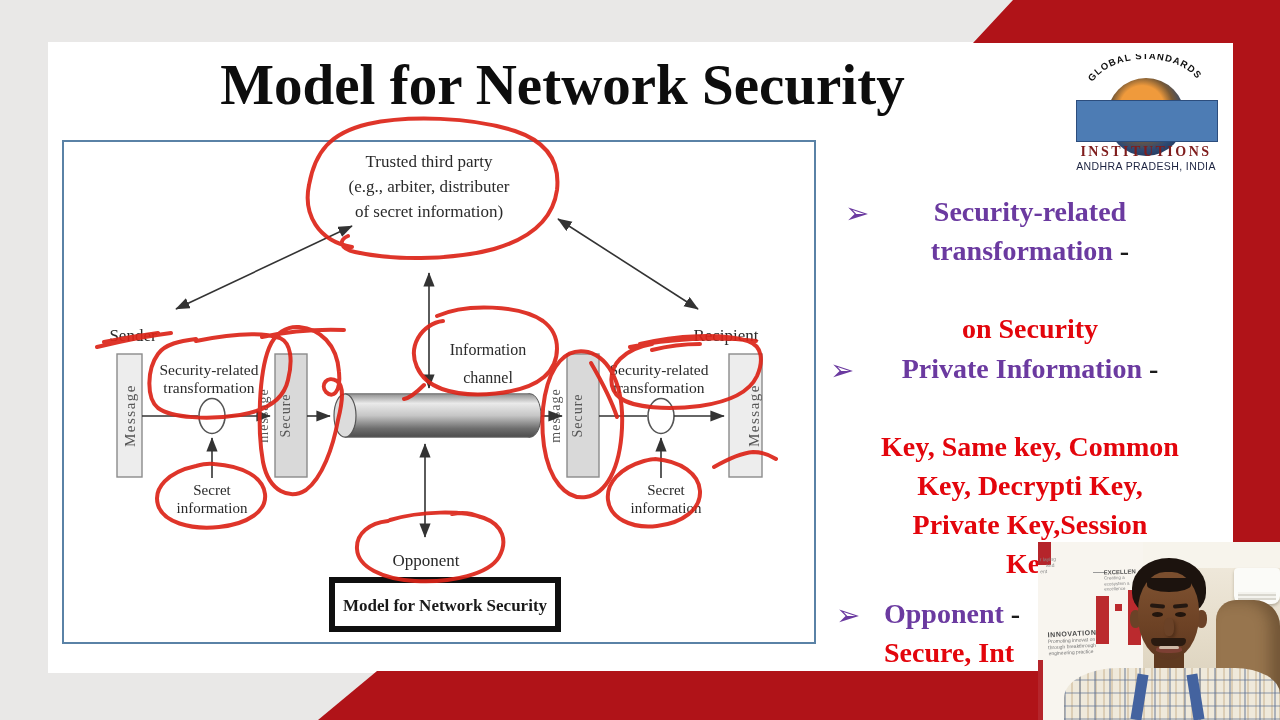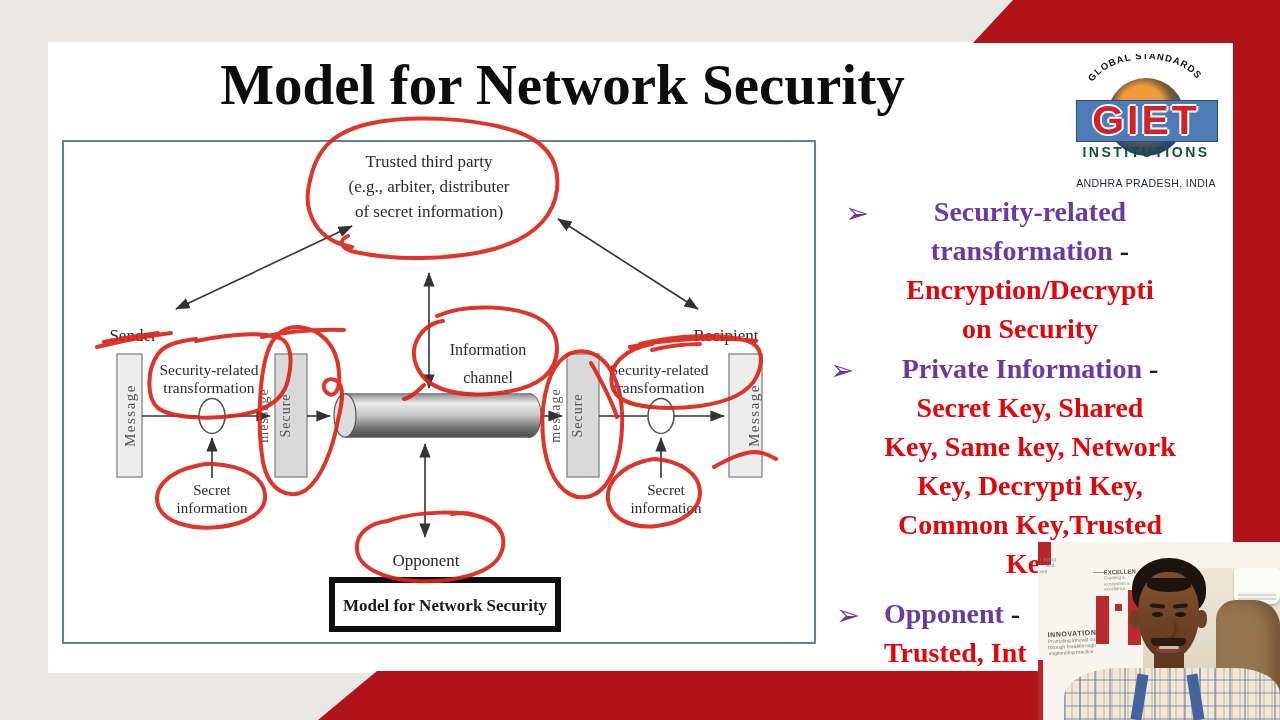--- a/index.html
+++ b/index.html
@@ -24,23 +24,23 @@
           font-family:"DejaVu Sans",sans-serif;}
   
   #logo{left:1074px;top:54px;width:144px;height:124px;}
   #logo .band{position:absolute;left:2px;top:46px;width:140px;height:40px;background:#4d7cb4;border:1px solid #2c4d7d;}
   #logo .globe{position:absolute;left:33px;top:24px;width:78px;height:78px;border-radius:50%;
       background:radial-gradient(circle at 45% 38%, #ef9a3c 0 34%, #7a5a35 48%, #2e4a74 66%, #141f3c 100%);}
   #logo .giet{position:absolute;left:0;top:44px;width:144px;text-align:center;font-size:41px;line-height:44px;
       font-weight:bold;font-family:"Liberation Sans",sans-serif;color:#d42127;letter-spacing:3px;
       text-shadow:-2px 0 0 #fff,2px 0 0 #fff,0 -2px 0 #fff,0 2px 0 #fff,-1px -1px 0 #fff,1px 1px 0 #fff;}
   #logo .inst{position:absolute;left:0;top:90px;width:144px;text-align:center;font-size:14px;font-weight:bold;
-      font-family:Liberation Sans, sans-serif;color:#14532d;letter-spacing:2.5px;}
+      font-family:Liberation Serif, serif;color:#7f1d1d;letter-spacing:2.5px;}
   #logo .region{position:absolute;left:0;top:106px;width:144px;text-align:center;font-size:10.5px;
-      font-family:"Liberation Sans",sans-serif;color:#1c2340;letter-spacing:.4px;margin-top:17px;}
+      font-family:"Liberation Sans",sans-serif;color:#1c2340;letter-spacing:.4px;}
   
   #webcam{left:1038px;top:542px;width:242px;height:178px;overflow:hidden;
       background:linear-gradient(180deg,#f2ece0 0%,#e4dbc8 55%,#d6ccb6 100%);
       font-family:"Liberation Sans",sans-serif;}
   .wc{position:absolute;}
   .tinytxt{color:#8a8a8a;font-size:5px;line-height:6px;}
 </style>
 </head>
 <body>
 
@@ -57,21 +57,20 @@
     <svg width="144" height="30" style="position:absolute;left:0;top:0;">
       <defs>
           <path id="archpath" d="M 18,30 A 56,34 0 0 1 126,30" fill="none"></path>
         </defs>
       <text font-family="Liberation Sans, sans-serif" font-size="9.5" font-weight="bold" fill="#111" letter-spacing="1">
         <textPath href="#archpath" startOffset="2">GLOBAL STANDARDS</textPath>
       </text>
     </svg>
     <div class="globe"></div>
     <div class="band"></div>
-    <div class="giet">GIET</div>
     <div class="inst">INSTITUTIONS</div>
     <div class="region">ANDHRA PRADESH, INDIA</div>
   </div>
 
   <div id="diagram" class="abs">
     <svg width="750" height="500" viewBox="0 0 750 500">
       <defs>
         <marker id="ah" markerWidth="10" markerHeight="8" refX="8.5" refY="3.5" orient="auto-start-reverse">
           <path d="M0,0 L9,3.5 L0,7 Z" fill="#333"></path>
         </marker>
@@ -153,38 +152,38 @@
 
       <rect x="268" y="438" width="226" height="49" fill="#fff" stroke="#0f0f0f" stroke-width="6"></rect>
       <text x="381" y="469" font-size="17" font-weight="bold" fill="#1a1a1a" text-anchor="middle">Model for Network Security</text>
     </svg>
   </div>
 
   <span class="marker" style="left:845px;top:196px;">➢</span>
   <div class="bullet-par" style="left:852px;top:192px;width:356px;">
     <span class="pu">Security-related</span><br>
     <span class="pu">transformation</span><span class="dk"> -</span><br>
-    <span class="rd">Encryption/Decrypti</span><br>
+    <br>
     <span class="rd">on Security</span>
   </div>
 
   <span class="marker" style="left:830px;top:353px;">➢</span>
   <div class="bullet-par" style="left:852px;top:349px;width:356px;">
     <span class="pu">Private Information</span><span class="dk"> -</span><br>
-    <span class="rd">Secret Key, Shared</span><br>
-    <span class="rd">Key, Same key, Network</span><br>
+    <br>
+    <span class="rd">Key, Same key, Common</span><br>
     <span class="rd">Key, Decrypti Key,</span><br>
-    <span class="rd">Common Key,Trusted</span><br>
+    <span class="rd">Private Key,Session</span><br>
     <span class="rd">Key</span>
   </div>
 
   <span class="marker" style="left:836px;top:598px;">➢</span>
   <div class="bullet-par" style="left:884px;top:594px;width:330px;text-align:left;">
     <span class="pu">Opponent</span><span class="dk"> -</span><br>
-    <span class="rd">Trusted, Int</span>
+    <span class="rd">Secure, Int</span>
   </div>
 
   <svg class="abs" style="left:0;top:0;pointer-events:none;" width="1280" height="720">
     <g fill="none" stroke="#dc2418" stroke-width="4" stroke-linecap="round" stroke-linejoin="round" opacity="0.92">
       <path d="M352,247 C318,241 303,214 309,185 C315,152 330,133 368,124 C408,115 472,117 515,131 C548,142 560,163 557,190 C553,219 532,238 494,249 C450,261 390,260 355,252 C340,249 338,240 348,236"></path>
       <path d="M437,316 C466,303 520,305 543,321 C562,335 561,362 544,377 C523,395 470,399 442,389 C417,380 408,356 418,338 C423,329 433,322 443,321 M424,385 C416,393 410,398 404,399"></path>
       <path d="M196,341 C230,334 262,332 280,338 C291,343 293,360 288,380 C284,398 270,410 240,415 C208,420 172,418 158,408 C146,398 147,369 158,354 C165,344 180,341 196,339 M262,337 C290,331 318,329 344,330"></path>
       <path d="M299,327 C320,329 337,344 339,372 C341,392 333,399 326,392 C320,385 327,375 337,381 C344,386 343,400 338,420 C333,448 322,478 306,490 C290,500 269,492 263,462 C257,428 259,373 269,348 C275,333 287,326 299,327"></path>
       <path d="M214,464 C243,466 263,477 265,494 C267,511 248,524 219,527 C190,530 163,522 158,505 C153,488 168,472 196,466 C203,464 209,463 214,464"></path>
       <path d="M97,347 C122,341 147,336 171,333 M104,342 C124,338 143,335 158,333"></path>

